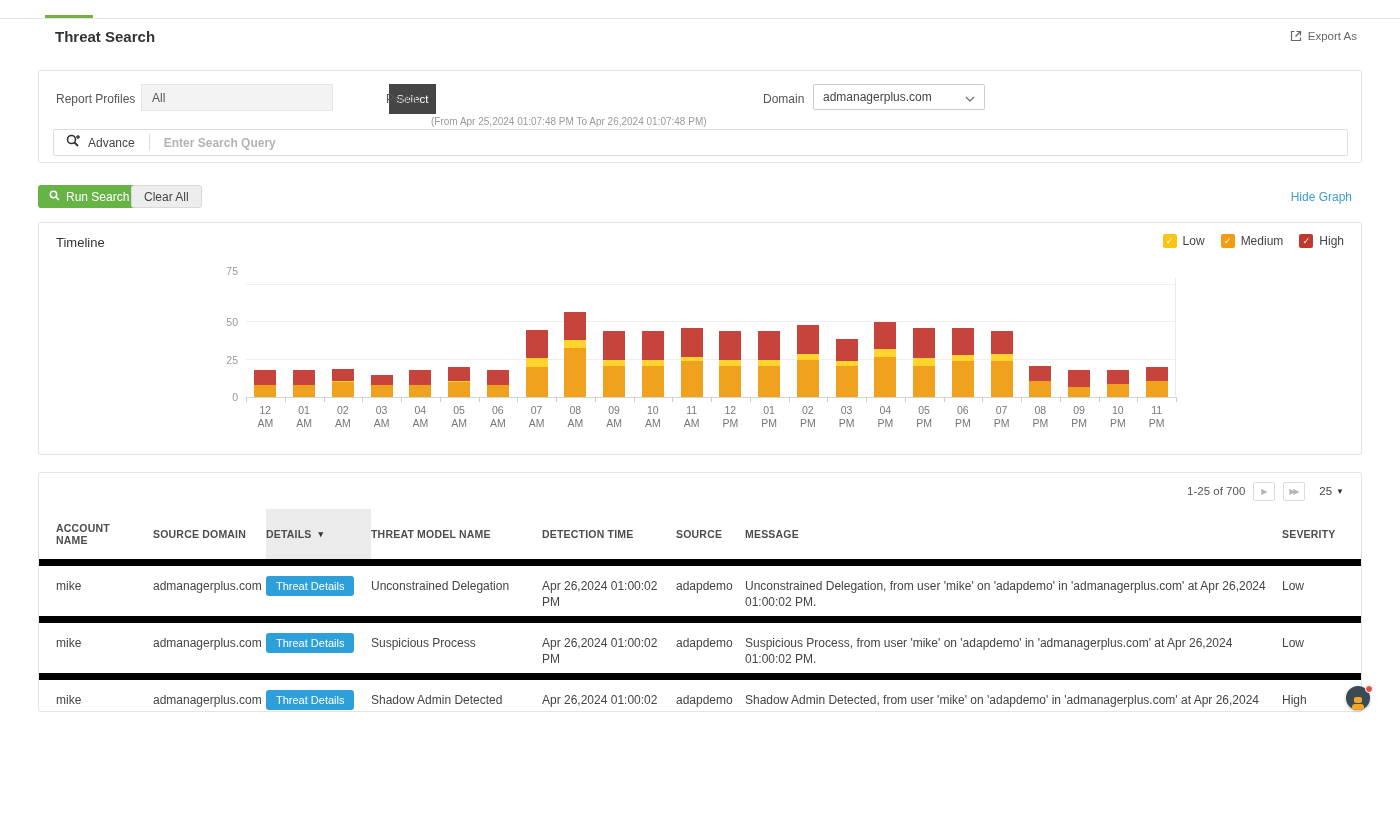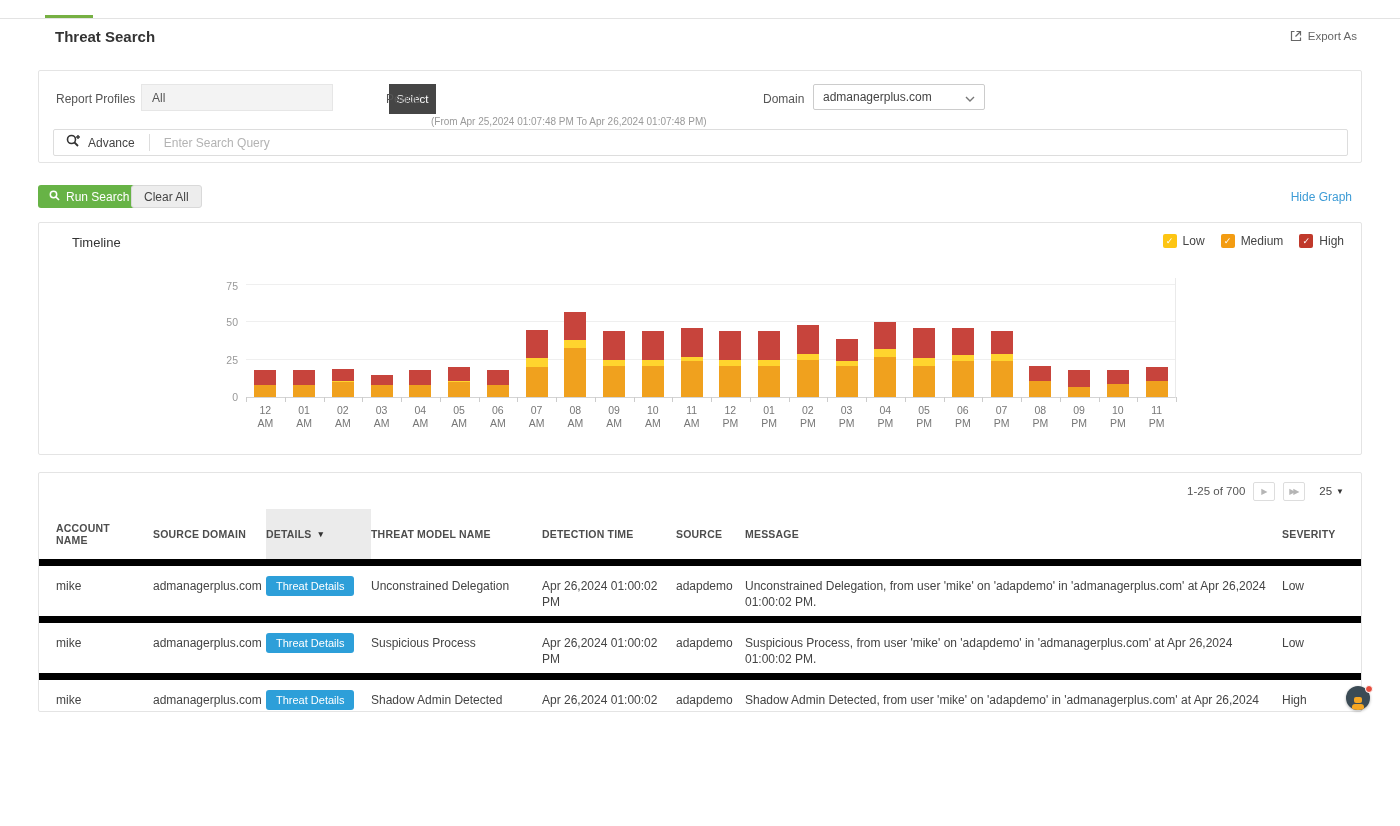--- a/index.html
+++ b/index.html
@@ -27,31 +27,31 @@
   .period-range { position:absolute; left:392px; top:45px; font-size:10px; color:#9a9a9a; }
 
   .domain-label { position:absolute; left:724px; top:21px; }
   .domain-select { position:absolute; left:774px; top:13px; width:172px; height:26px; border:1px solid #ccc; border-radius:2px; display:flex; align-items:center; justify-content:space-between; padding:0 9px; cursor:pointer; background:#fff; }
   .domain-select .val { font-size:12px; color:#444; }
 
   .advance-bar { position:absolute; left:14px; top:58px; width:1295px; height:27px; border:1px solid #ddd; border-radius:2px; display:flex; align-items:center; }
   .advance-btn { display:flex; align-items:center; gap:7px; padding:0 14px 0 12px; cursor:pointer; height:100%; }
   .advance-btn .txt { font-size:12px; color:#444; }
   .advance-sep { width:1px; height:17px; background:#ddd; }
-  .advance-bar input { flex:1; border:none; outline:none; padding:0 14px; font-size:12px; color:#8b5cf6; font-family:inherit; }
+  .advance-bar input { flex:1; border:none; outline:none; padding:0 14px; font-size:12px; color:#8b5cf6; font-family:inherit;font-weight:bold; }
   .advance-bar input::placeholder { color:#b3b3b3; }
 
   
   .run-search { position:absolute; left:38px; top:185px; height:23px; background:#67b346; border:none; border-radius:3px; color:#fff; font-size:12px; display:flex; align-items:center; gap:6px; padding:0 11px; cursor:pointer; font-family:inherit; }
   .clear-all { position:absolute; left:131px; top:185px; height:23px; background:#ededed; border:1px solid #d9d9d9; border-radius:3px; color:#444; font-size:12px; padding:0 12px; cursor:pointer; font-family:inherit; }
   .hide-graph { position:absolute; right:48px; top:190px; font-size:12px; color:#3e9cd6; cursor:pointer; text-decoration:none; }
 
   
   .timeline-panel { top:222px; height:233px; }
-  .panel-title { position:absolute; left:33px; top:12px; font-size:13px; color:#333; }
+  .panel-title { position:absolute; left:17px; top:12px; font-size:13px; color:#333; }
   .legend { position:absolute; right:17px; top:11px; display:flex; gap:16px; }
   .legend-item { display:flex; align-items:center; gap:6px; cursor:pointer; }
   .legend-box { width:14px; height:14px; border-radius:2px; color:#fff; font-size:9px; line-height:14px; text-align:center; }
   .legend-label { font-size:12px; color:#444; }
 
   .plot { position:absolute; left:207px; top:55px; width:930px; height:120px; border-bottom:1px solid #d4d4d4; border-right:1px solid #eaeaea; }
   .gridline { position:absolute; left:0; width:100%; height:1px; background:#efefef; }
   .ytick { position:absolute; left:-36px; width:28px; text-align:right; font-size:10.5px; color:#999; }
   .xtickmark { position:absolute; bottom:-5px; width:1px; height:5px; background:#ccc; }
   .bar { position:absolute; bottom:0; width:22px; display:flex; flex-direction:column-reverse; }
@@ -167,21 +167,21 @@
         <span class="legend-label">High</span>
       </div>
     </div>
   <div class="plot">
       <div class="ytick" style="bottom: -6px;">0</div>
       <div class="gridline" style="bottom: 37.5px;"></div>
       <div class="ytick" style="bottom: 31.5px;">25</div>
       <div class="gridline" style="bottom: 75px;"></div>
       <div class="ytick" style="bottom: 69px;">50</div>
       <div class="gridline" style="bottom: 112.5px;"></div>
-      <div class="ytick" style="bottom: 105px; margin-top: 29px;">75</div>
+      <div class="ytick" style="bottom: 120px; margin-top: 29px;">75</div>
       <div class="xtickmark" style="left: 0px;"></div>
       <div class="xtickmark" style="left: 38.75px;"></div>
       <div class="xtickmark" style="left: 77.5px;"></div>
       <div class="xtickmark" style="left: 116.25px;"></div>
       <div class="xtickmark" style="left: 155px;"></div>
       <div class="xtickmark" style="left: 193.75px;"></div>
       <div class="xtickmark" style="left: 232.5px;"></div>
       <div class="xtickmark" style="left: 271.25px;"></div>
       <div class="xtickmark" style="left: 310px;"></div>
       <div class="xtickmark" style="left: 348.75px;"></div>

